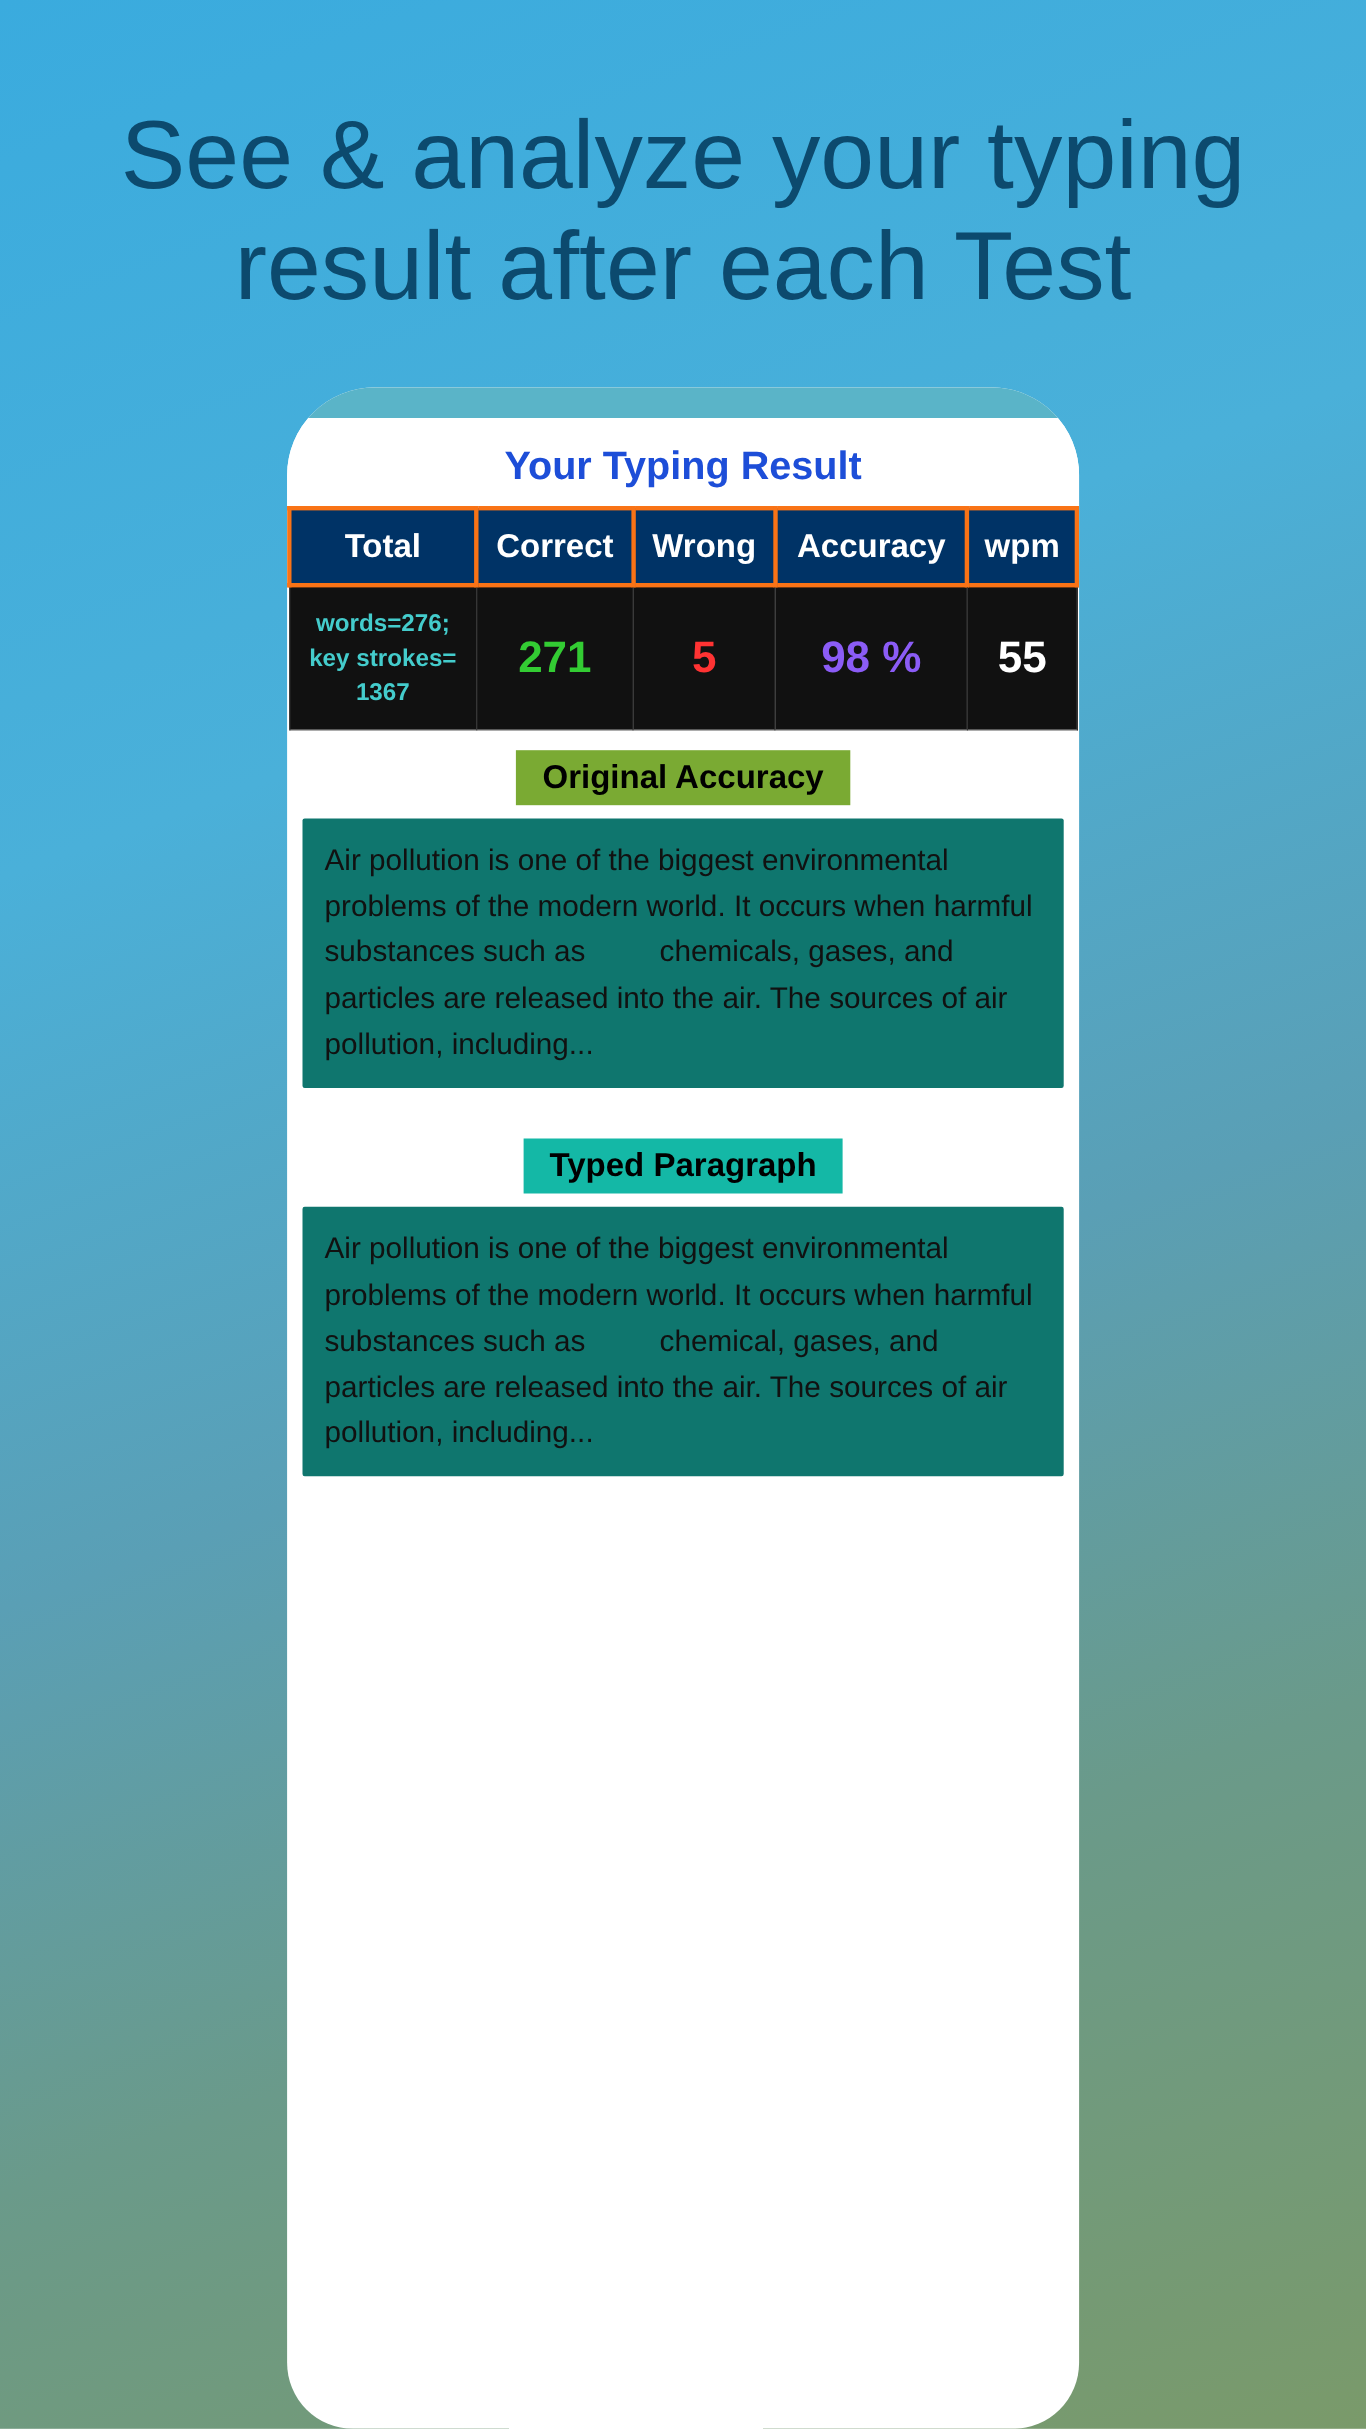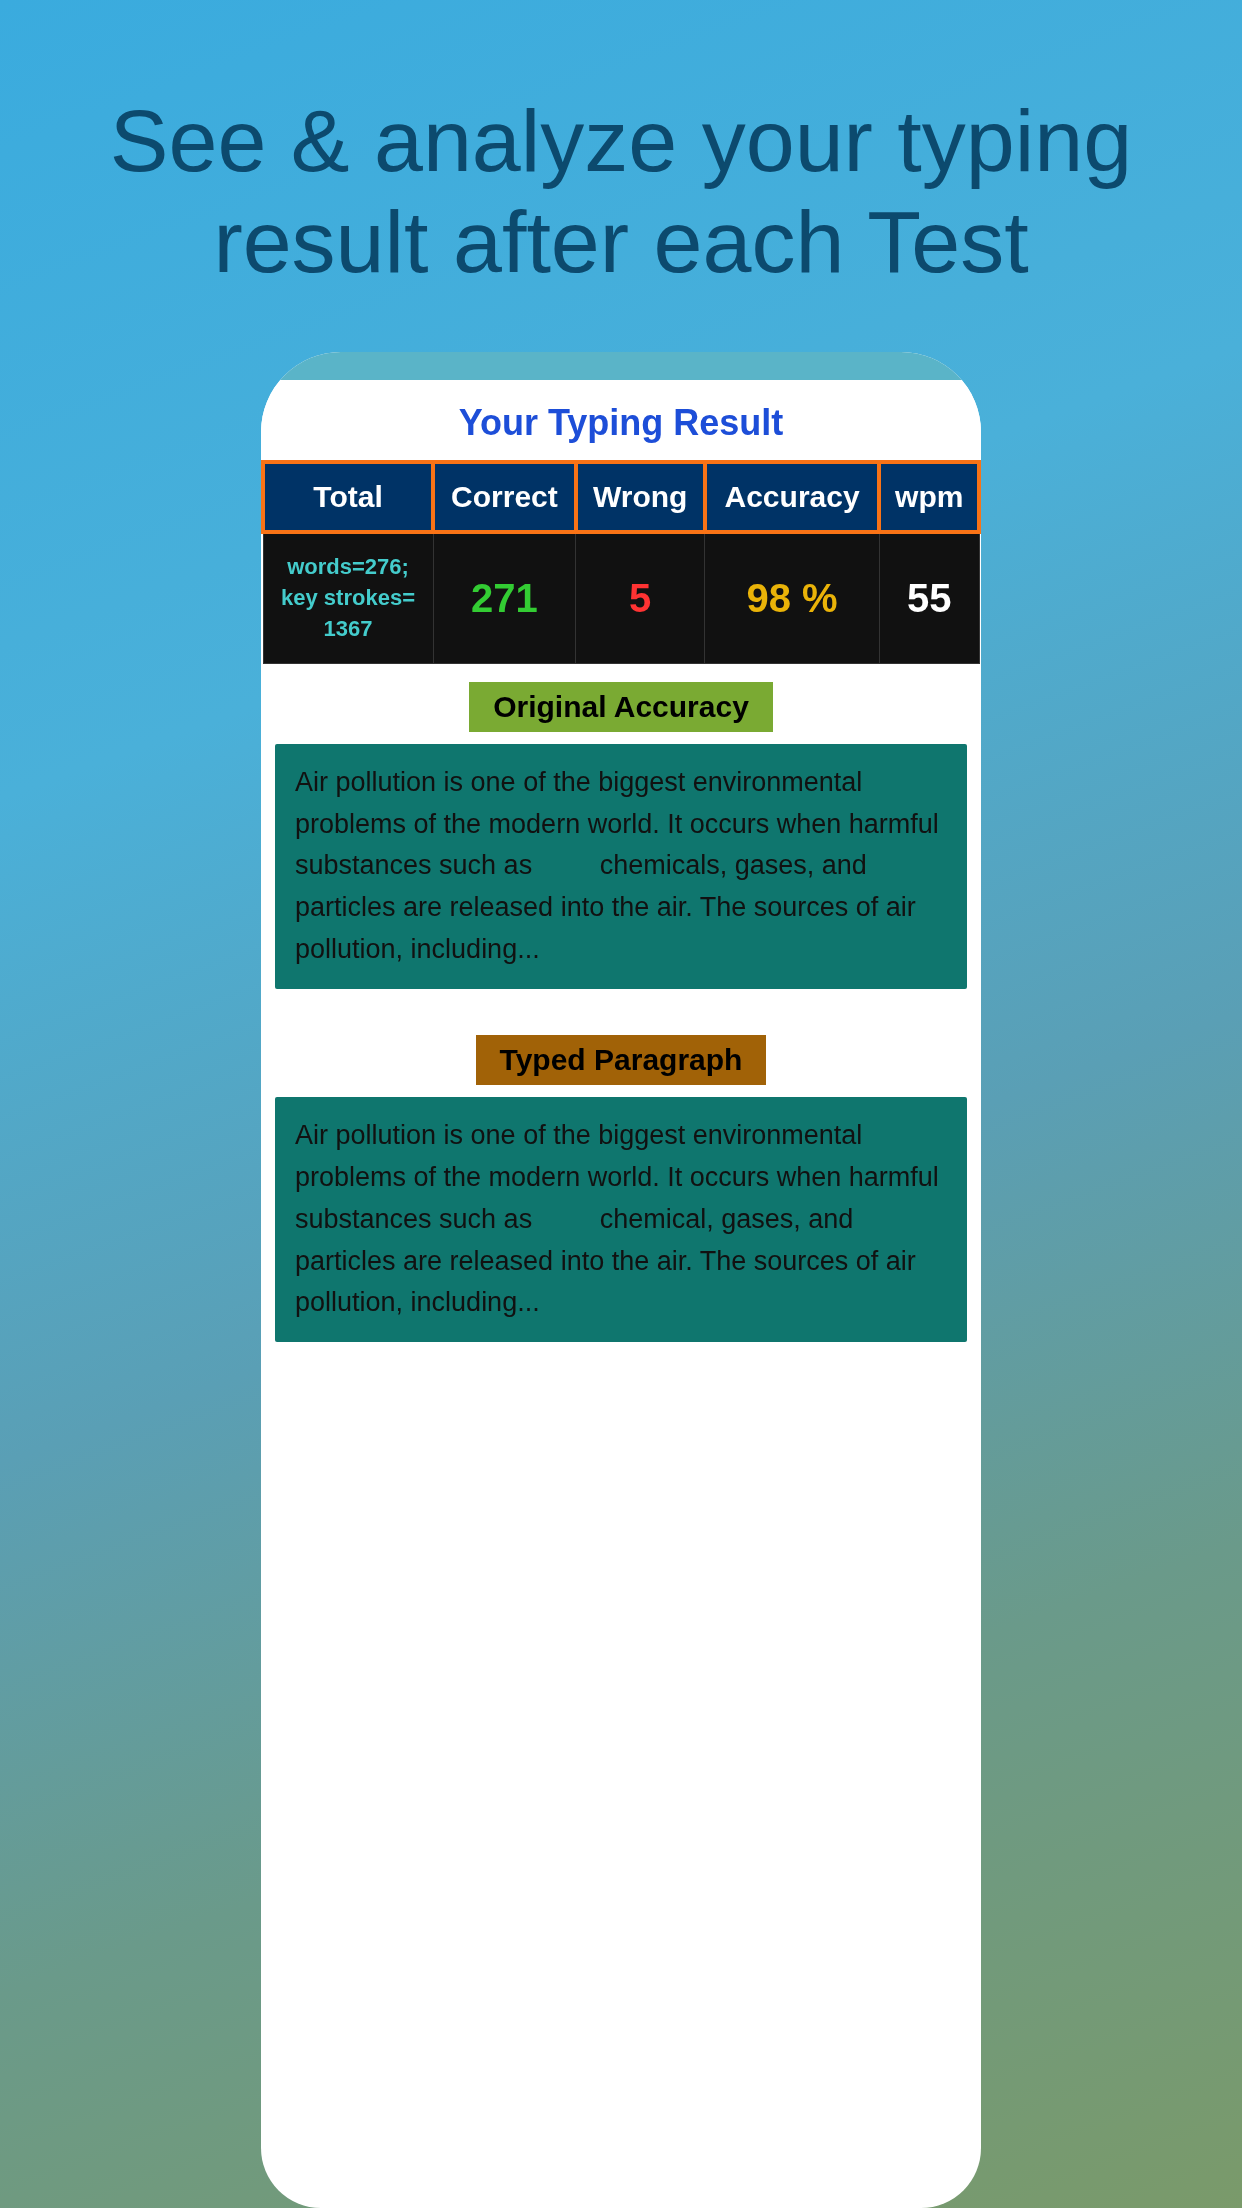--- a/index.html
+++ b/index.html
@@ -84,41 +84,41 @@
 
     .td-correct {
       color: #33cc33;
     }
 
     .td-wrong {
       color: #ff3333;
     }
 
     .td-accuracy {
-      color: #eab308;
+      color: #8b5cf6;
     }
 
     .td-wpm {
       color: #ffffff;
     }
 
     .section-label {
       display: block;
       margin: 18px auto 0;
       background: #7aaa33;
       color: #000000;
       font-size: 30px;
       font-weight: bold;
       text-align: center;
       padding: 8px 24px;
       width: fit-content;
     }
 
     .section-label.typed {
-      background: #a16207;
+      background: #14b8a6;
     }
 
     .paragraph-box {
       background: #0f766e;
       margin: 12px 14px 0 14px;
       padding: 18px 20px;
       font-size: 27px;
       color: #111111;
       line-height: 1.55;
       border-radius: 2px;

